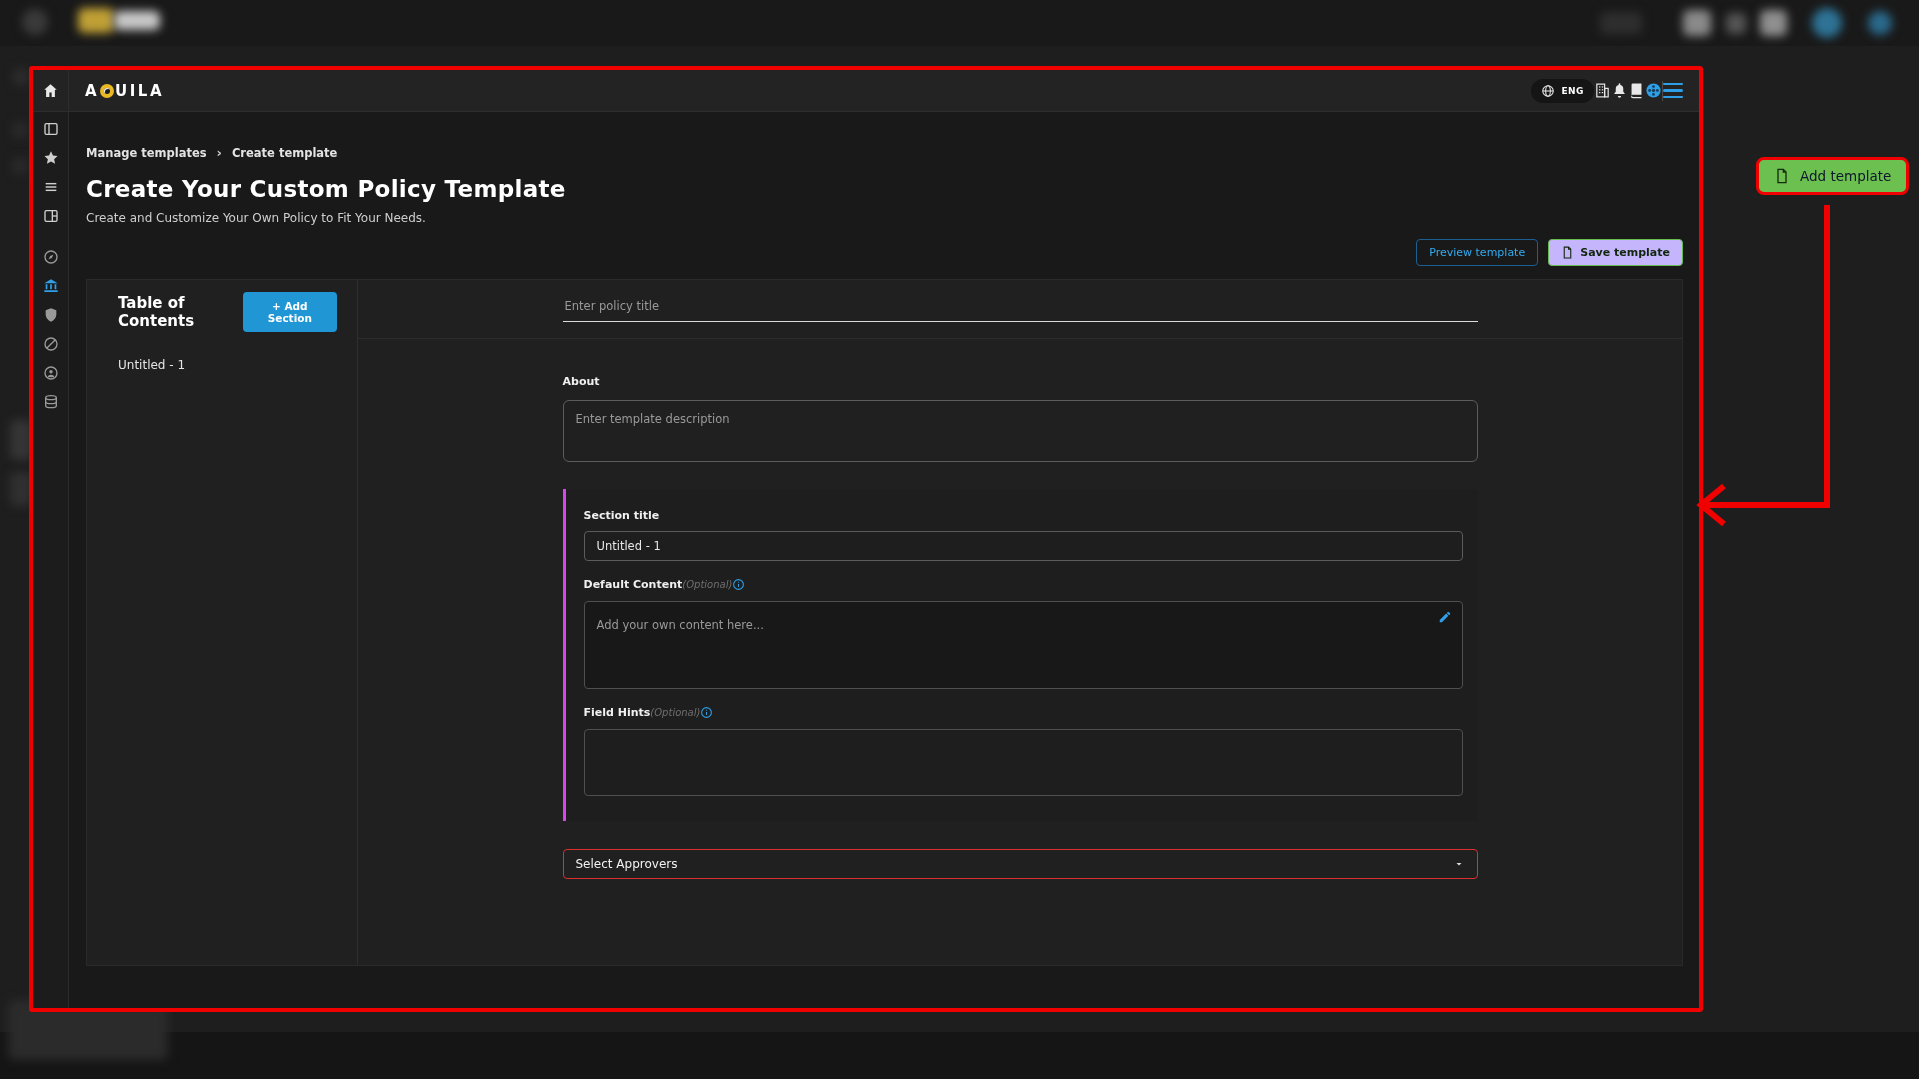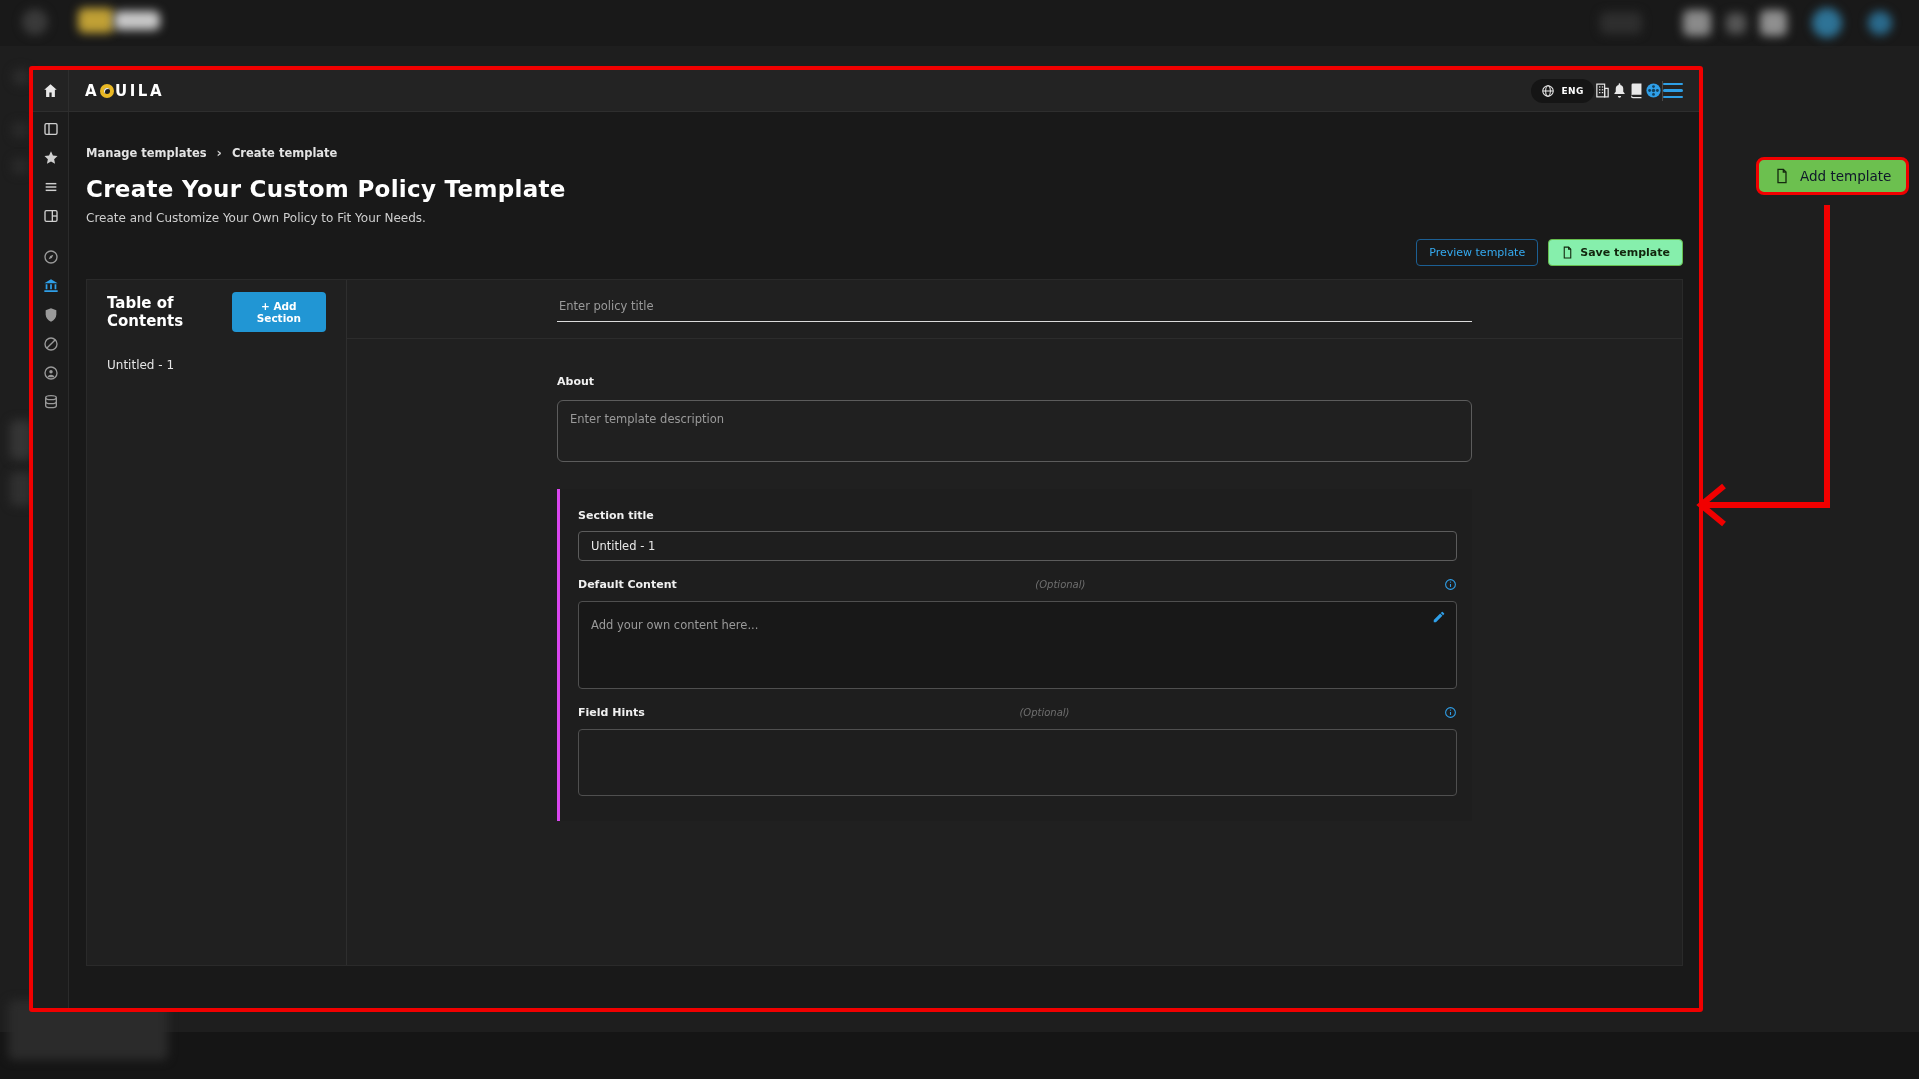--- a/index.html
+++ b/index.html
@@ -48,25 +48,25 @@
   .breadcrumb { margin-top:33px; display:flex; align-items:center; gap:10px;
                 font-size:11.5px; font-weight:600; color:#e3e3e3; }
   .breadcrumb .sep { color:#cfcfcf; font-size:13px; font-weight:bold; }
   .page-title { margin-top:16px; font-size:23px; font-weight:700; color:#ffffff; letter-spacing:.3px; }
   .page-subtitle { margin-top:9px; font-size:12px; color:#cfcfcf; }
 
   .actions { margin-top:14px; display:flex; justify-content:flex-end; gap:10px; }
   .btn { font-size:11px; border-radius:4px; padding:6px 12px; display:flex; align-items:center; gap:6px;
          cursor:pointer; font-family:inherit; }
   .btn-preview { background:transparent; border:1px solid #1c5f93; color:#35aaf0; }
-  .btn-save { background:#86efac; border:1px solid #66bd4e; color:#12250d; font-weight:600; }
+  .btn-save { background:#c4b5fd; border:1px solid #66bd4e; color:#12250d; font-weight:600; }
   .btn-save .file-ic { width:13px; height:13px; color:#12250d; }
 
   .content-panel { margin-top:13px; height:687px; background:#202020; border:1px solid #2a2a2a;
-                   display:flex; min-height:0; }
+                   display:flex; min-height:0;padding-left:11px; }
   .toc { width:260px; flex-shrink:0; border-right:1px solid #2e2e2e; padding:12px 20px; }
   .toc-header { display:flex; align-items:center; justify-content:space-between; }
   .toc-title { font-size:15px; font-weight:700; color:#ffffff; }
   .btn-add-section { background:#2196d4; color:#ffffff; border:none; border-radius:4px;
                      font-size:10.5px; font-weight:600; padding:8px 12px; cursor:pointer; font-family:inherit; }
   .toc-item { margin-top:26px; font-size:12px; color:#e5e5e5; cursor:pointer; }
 
   .form-area { flex:1; display:flex; flex-direction:column; align-items:center; min-width:0; }
   .form-col { width:915px; }
   .policy-title-input { width:100%; margin-top:13px; background:transparent; border:none;
@@ -80,21 +80,21 @@
   .desc-textarea { margin-top:12px; width:100%; height:62px; background:transparent;
                    border:1px solid #5c5c5c; border-radius:6px; resize:none; outline:none;
                    color:#f0f0f0; font-size:11.5px; padding:11px 12px; font-family:inherit; }
   .desc-textarea::placeholder { color:#9a9a9a; }
 
   .section-card { margin-top:23px; background:#1e1e1e; border-left:3px solid #d946ef;
                   padding:20px 15px 21px 18px; }
   .section-title-input { margin-top:9px; width:100%; background:transparent; border:1px solid #5c5c5c;
                          border-radius:4px; color:#e8e8e8; font-size:11.5px; padding:7px 12px;
                          outline:none; font-family:inherit; }
-  .label-row { display:flex; align-items:center; margin-top:17px;justify-content:space-between; }
+  .label-row { display:flex; align-items:center; margin-top:17px; }
   .optional-tag { font-size:10px; font-style:italic; color:#6f6f6f; }
   .info-ic { width:13px; height:13px; color:#2f9fe8; display:block; }
   .editor-box { margin-top:10px; height:88px; background:#181818; border:1px solid #4f4f4f;
                 border-radius:4px; position:relative; padding:12px; }
   .editor-placeholder { font-size:11.5px; color:#9a9a9a; }
   .pencil-ic { position:absolute; top:8px; right:10px; width:14px; height:14px; color:#2f9fe8; cursor:pointer; }
   .hints-textarea { margin-top:10px; width:100%; height:67px; background:transparent;
                     border:1px solid #4f4f4f; border-radius:4px; resize:none; outline:none;
                     color:#f0f0f0; font-size:11.5px; padding:10px 12px; font-family:inherit; }
 
@@ -302,20 +302,26 @@
                 <span class="optional-tag">(Optional)</span>
                 <svg class="info-ic" viewBox="0 0 24 24" fill="none" stroke="currentColor" stroke-width="2">
                     <circle cx="12" cy="12" r="9"></circle>
                     <line x1="12" y1="11" x2="12" y2="16.5"></line>
                     <circle cx="12" cy="7.5" r="1.2" fill="currentColor" stroke="none"></circle>
                   </svg>
               </div>
               <textarea class="hints-textarea" style=""></textarea>
             </div>
 
+            <div class="select-approvers">
+              <span class="sel-text">Select Approvers</span>
+              <svg class="caret-ic" viewBox="0 0 24 24">
+                  <path d="M7 10l5 5 5-5z" fill="currentColor"></path>
+                </svg>
+            </div>
           </div>
         </div>
       </div>
     </div>
   </div>
 </div>
 
 <div class="annot-box">
   <svg class="file-ic" viewBox="0 0 24 24" fill="none" stroke="currentColor" stroke-width="2">
       <path d="M6 2h8l4 4v16H6z"></path>

